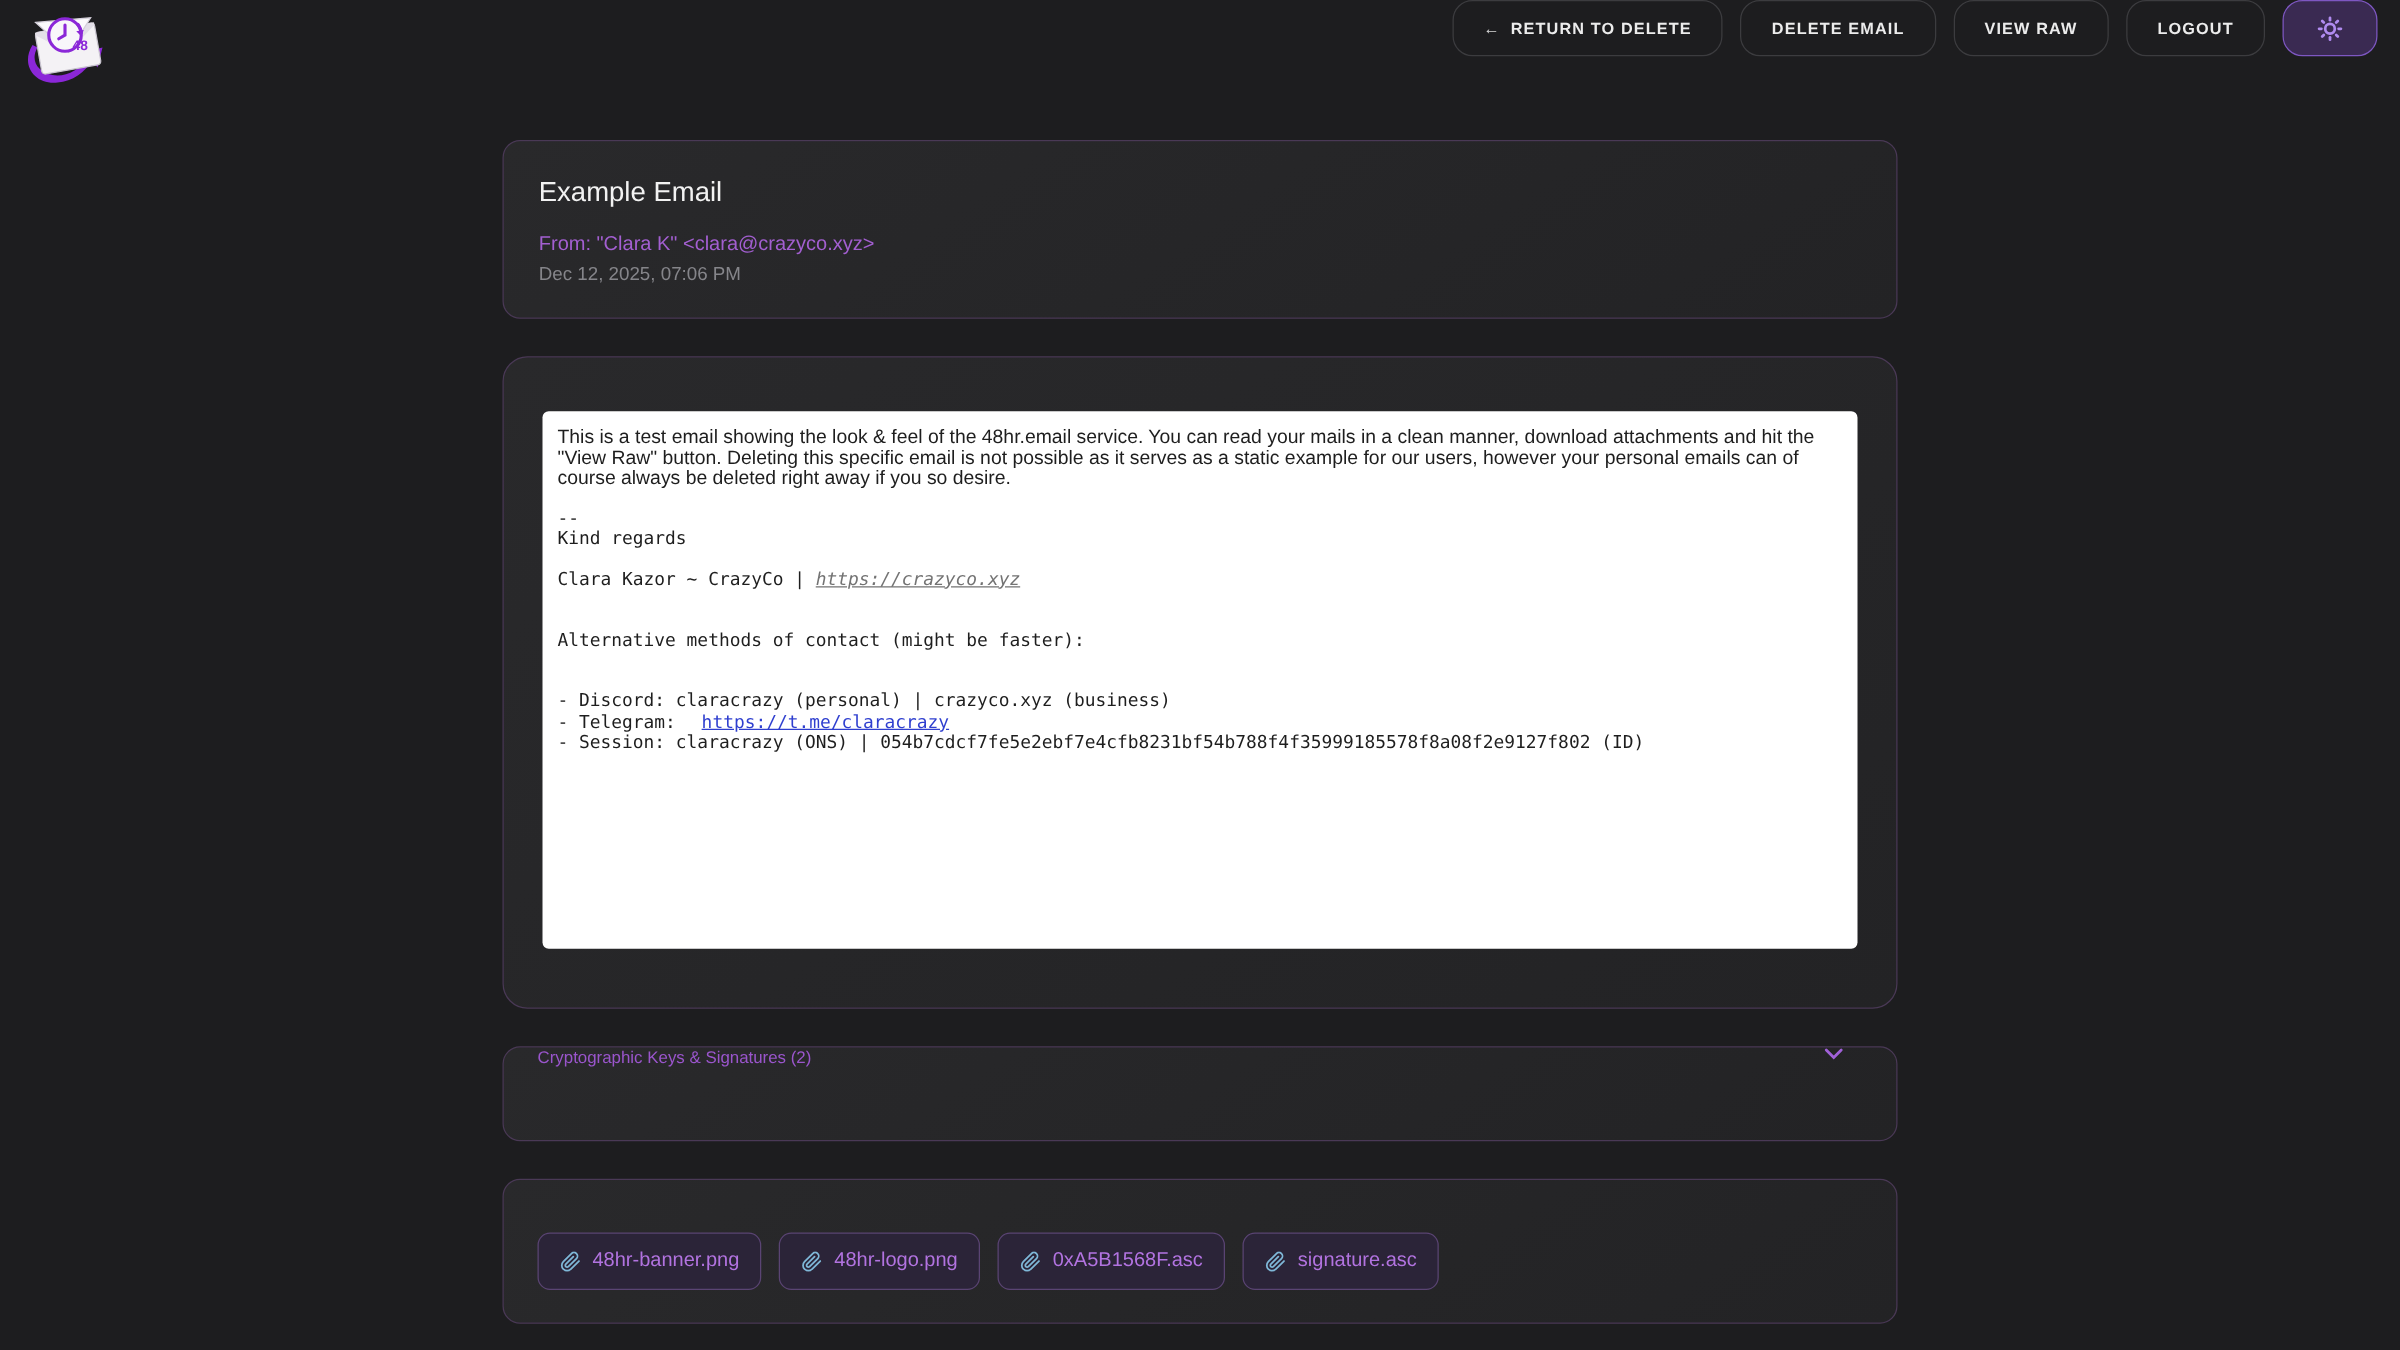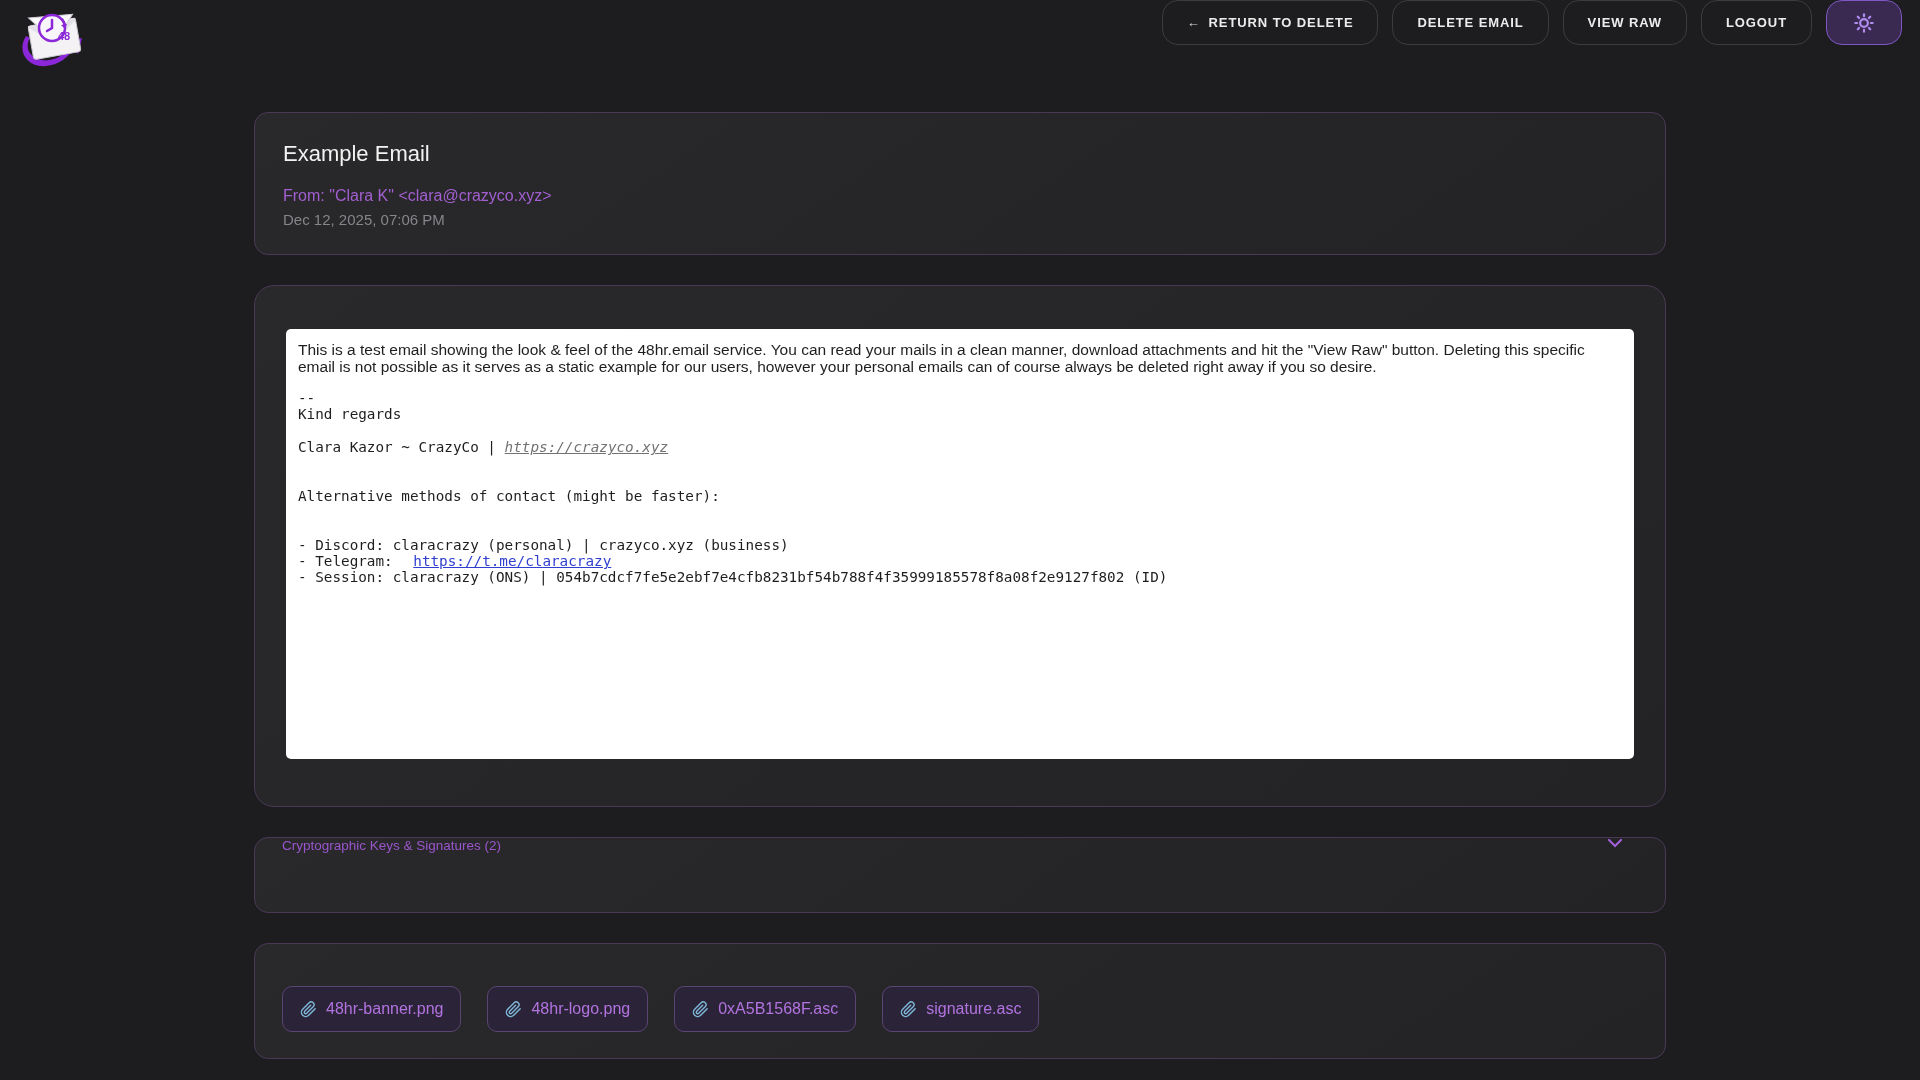--- a/index.html
+++ b/index.html
@@ -44,21 +44,21 @@
     border-radius: 16px;
     background: #3a2a52;
     border: 1px solid #7e57c2;
     display: flex;
     align-items: center;
     justify-content: center;
     cursor: pointer;
   }
 
   
-  .main { width: 1412px; margin: 24px auto 0 auto; }
+  .main { width: 1116px; margin: 24px auto 0 auto; }
   .card {
     background: linear-gradient(145deg, #29292b 0%, #232325 100%);
     border: 1px solid #4a3956;
     border-radius: 14px;
     margin-bottom: 30px;
   }
 
   
   .hdr-card { padding: 28px 28px 26px 28px; }
   .subject { font-size: 22px; font-weight: 500; color: #f2f2f2; }
@@ -98,21 +98,21 @@
     align-items: flex-start;
     justify-content: space-between;
     padding: 0 42px 0 27px;
     cursor: pointer;
   }
   .crypto-title { font-size: 13.5px; color: #9a55cc; }
 
   
   .att-card { padding: 24px 27px 26px 27px; }
   .att-title { font-size: 13.5px; color: #9a55cc; }
-  .att-chips { display: flex; gap: 26px; margin-top: 18px; }
+  .att-chips { display: flex; gap: 14px; margin-top: 18px; }
   .att-chip {
     display: inline-flex;
     align-items: center;
     gap: 9px;
     background: #2b2438;
     border: 1px solid #5a4473;
     border-radius: 10px;
     padding: 12px 17px;
     height: 46px;
     font-size: 16px;

